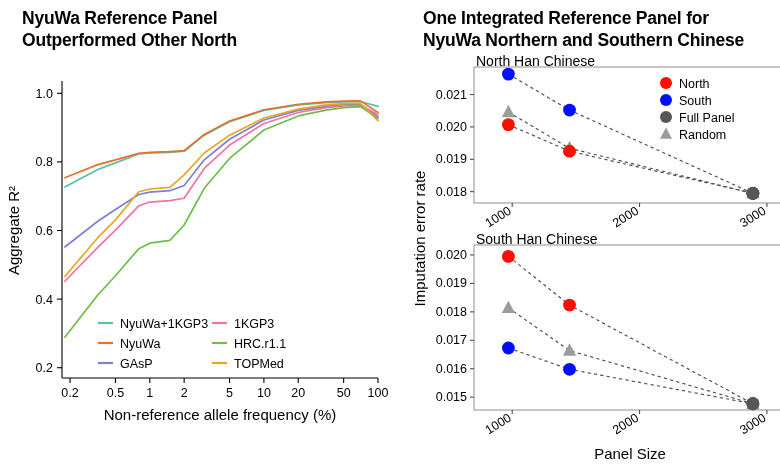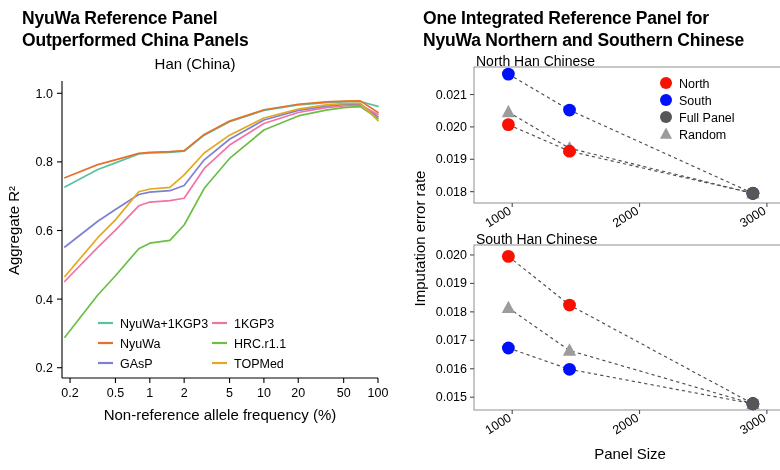--- a/index.html
+++ b/index.html
@@ -32,24 +32,21 @@
   .rtick{stroke:#4d4d4d;stroke-width:1.1;}
 </style>
 </head>
 <body>
 
 <div class="figure">
 
   <div class="panel panel-left">
     <div style="position:absolute;left:22px;top:8px;width:360px;">
       <div class="fig-title">NyuWa Reference Panel</div>
-      <div class="fig-title">Outperformed China Panels</div>
-    </div>
-    <div style="position:absolute;left:0;top:55px;width:390px;text-align:center;">
-      <span class="subtitle">Han (China)</span>
+      <div class="fig-title">Outperformed Other North</div>
     </div>
     <svg id="leftsvg" width="390" height="395" viewBox="0 0 390 395" style="position:absolute;left:0;top:75px;">
         <line x1="62" y1="6" x2="62" y2="303" class="axis-line"></line>
         <line x1="57" y1="292.7093023255814" x2="62" y2="292.7093023255814" class="tick-mark"></line>
         <text x="53" y="297.2093023255814" class="tick-lbl" text-anchor="end">0.2</text>
         <line x1="57" y1="224.10465116279067" x2="62" y2="224.10465116279067" class="tick-mark"></line>
         <text x="53" y="228.60465116279067" class="tick-lbl" text-anchor="end">0.4</text>
         <line x1="57" y1="155.50000000000003" x2="62" y2="155.50000000000003" class="tick-mark"></line>
         <text x="53" y="160.00000000000003" class="tick-lbl" text-anchor="end">0.6</text>
         <line x1="57" y1="86.8953488372093" x2="62" y2="86.8953488372093" class="tick-mark"></line>

